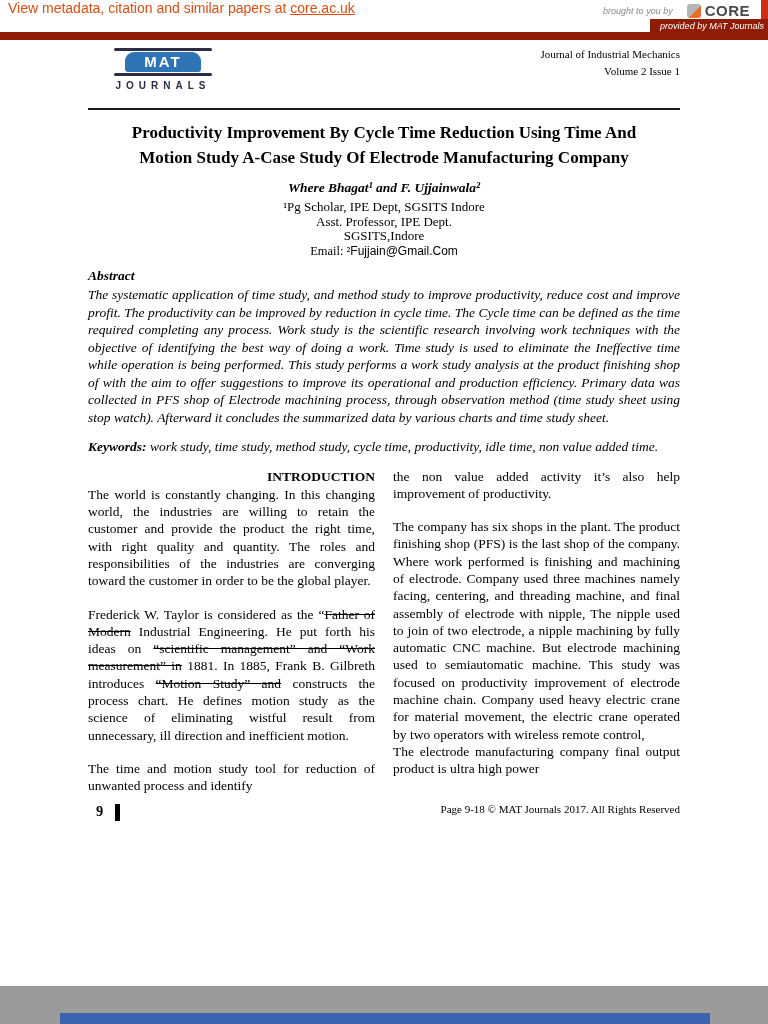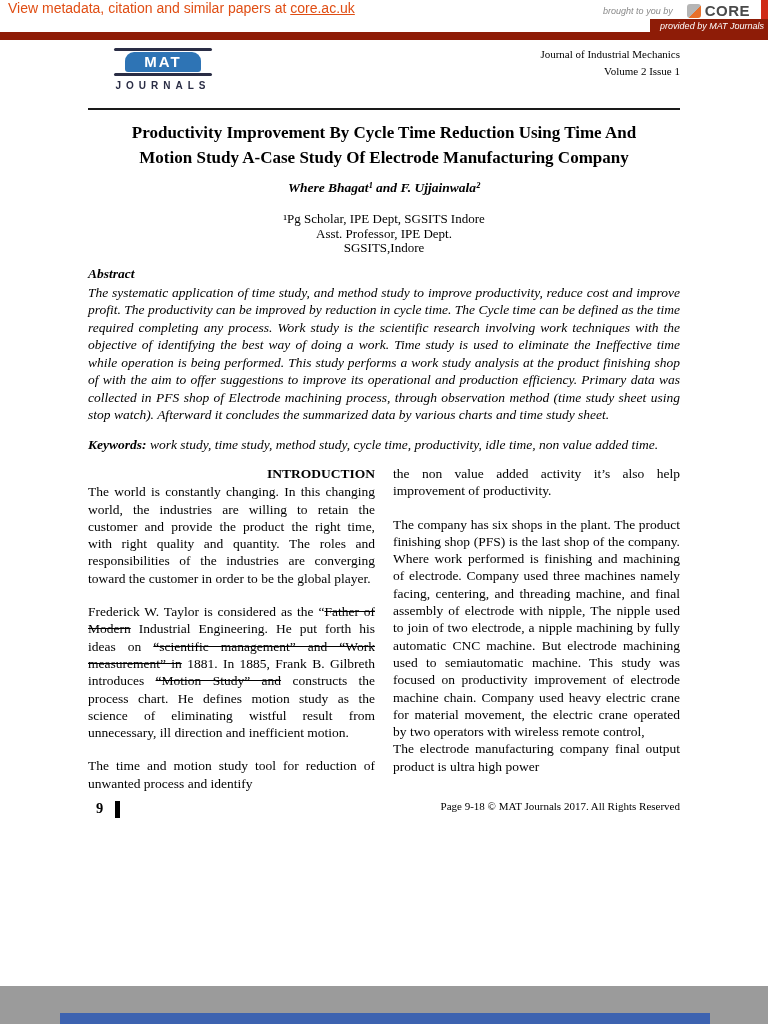--- a/index.html
+++ b/index.html
@@ -66,21 +66,21 @@
   .header-rule { height:0; border-top:2px solid #1a1a1a; margin-top:4px; }
 
   .title {
     max-width:530px; margin:10px auto 0;
     text-align:center; font-weight:bold;
     font-size:17px; line-height:25px;
   }
 
   .authors { margin-top:10px; text-align:center; font-weight:bold; font-style:italic; font-size:13.5px; }
   .affil { text-align:center; font-size:13px; line-height:14.5px; }
-  .affil-first { margin-top:16px; }
+  .affil-first { margin-top:4px; }
   .email-line { text-align:center; font-size:12.5px; line-height:14.5px; }
   .email-addr { font-family:"Liberation Sans", sans-serif; font-size:12px; }
 
   .abstract-heading { margin-top:10px; text-align:left; font-weight:bold; font-style:italic; font-size:13.5px; }
   .abstract { margin-top:2px; font-style:italic; font-size:13.5px; line-height:17.5px; text-align:justify; }
 
   .keywords { margin-top:12px; font-style:italic; font-size:13.5px; line-height:17.5px; text-align:justify; }
   .kw-label { font-weight:bold; }
 
   .columns {
@@ -139,20 +139,23 @@
   <div class="header-rule"></div>
 
   <h1 class="title">Productivity Improvement By Cycle Time Reduction Using Time And Motion Study A-Case Study Of Electrode Manufacturing Company</h1>
 
   <div class="authors">Where Bhagat¹ and F. Ujjainwala²</div>
 
   <div class="affil affil-first">¹Pg Scholar, IPE Dept, SGSITS Indore</div>
   <div class="affil">Asst. Professor, IPE Dept.</div>
   <div class="affil">SGSITS,Indore</div>
 
+  <div class="email-line">
+    <span>Email: ²</span><span class="email-addr">Fujjain@Gmail.Com</span>
+  </div>
 
   <div class="abstract-heading">Abstract</div>
   <p class="abstract">The systematic application of time study, and method study to improve productivity, reduce cost and improve profit. The productivity can be improved by reduction in cycle time. The Cycle time can be defined as the time required completing any process. Work study is the scientific research involving work techniques with the objective of identifying the best way of doing a work. Time study is used to eliminate the Ineffective time while operation is being performed. This study performs a work study analysis at the product finishing shop of with the aim to offer suggestions to improve its operational and production efficiency. Primary data was collected in PFS shop of Electrode machining process, through observation method (time study sheet using stop watch). Afterward it concludes the summarized data by various charts and time study sheet.</p>
 
   <p class="keywords">
     <span class="kw-label">Keywords:</span><span> work study, time study, method study, cycle time, productivity, idle time, non value added time.</span>
   </p>
 
   <div class="columns">
     <div class="col-left">

